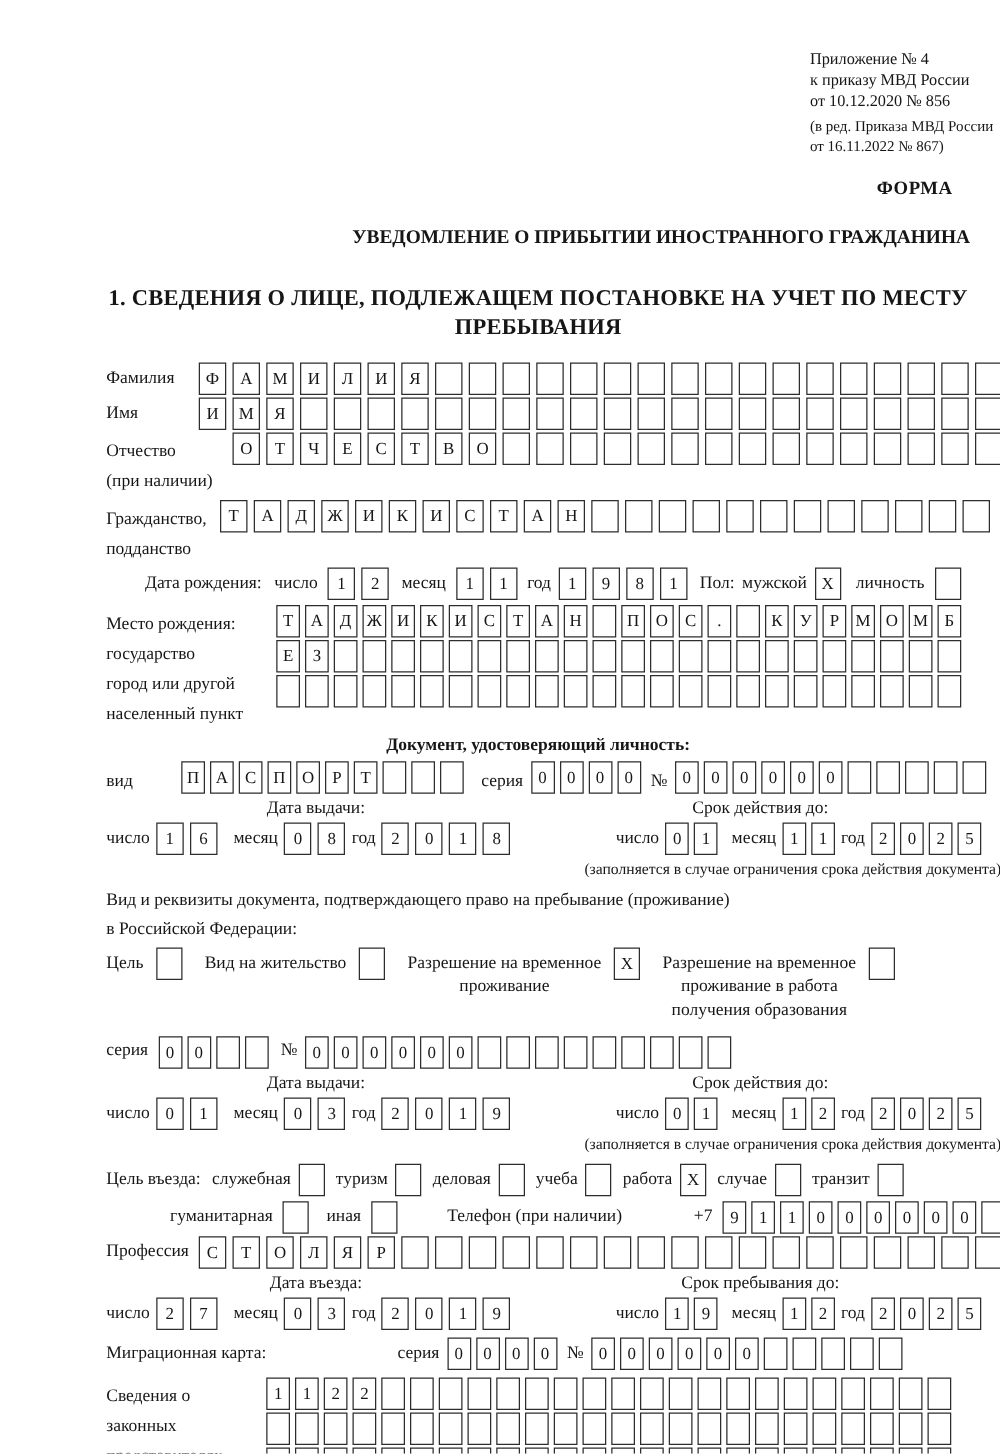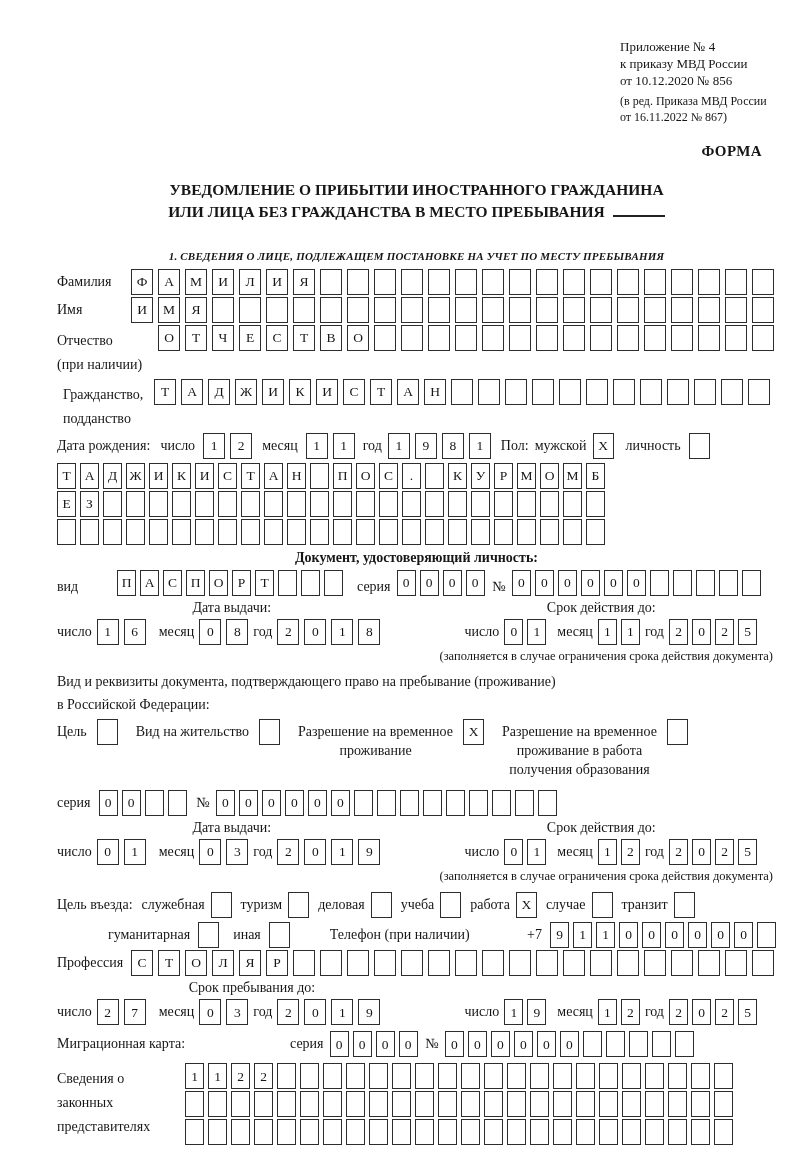--- a/index.html
+++ b/index.html
@@ -1,28 +1,28 @@
 <!DOCTYPE html>
 <html><head>
 <meta charset="utf-8">
 <style>
   html,body{margin:0;padding:0;background:#ffffff;}
   .page{
     width:800px;height:1163px;box-sizing:border-box;background:#fff;
-    padding:38px 24px 14px 57px;
+    padding:38px 24px 14px 85px;
     font-family:"Liberation Serif","DejaVu Serif",serif;
     color:#161616;font-size:14px;line-height:1.3;position:relative;overflow:hidden;
   }
   
   .annex{margin-left:563px;width:200px;font-size:13px;line-height:1.32;}
   .annex .rev{font-size:12px;margin-top:5px;line-height:1.3;}
   .forma{text-align:right;padding-right:14px;font-weight:bold;font-size:15px;margin-top:16px;letter-spacing:.4px;}
-  .title{text-align:center;font-weight:bold;font-size:15.5px;margin-top:18px;line-height:1.4;}
+  .title{text-align:right;font-weight:bold;font-size:15.5px;margin-top:18px;line-height:1.4;}
   .blank-line{display:inline-block;width:52px;border-bottom:2px solid #222;height:12px;margin-left:8px;}
-  .sec1{font-weight:bold;font-size:11px;margin-top:26px;margin-bottom:6px;text-align:center;letter-spacing:.2px;font-style:italic;}
+  .sec1{font-weight:bold;font-size:18px;margin-top:26px;margin-bottom:16px;text-align:center;letter-spacing:.2px;}
 
   
   .cells{display:flex;gap:5px;flex:none;}
   .cell{
     flex:none;width:22px;height:26px;box-sizing:border-box;border:1.6px solid #2d2d2d;
     display:flex;align-items:center;justify-content:center;font-size:13.5px;background:#fff;
   }
   .tight{gap:4px;}
   .tight .cell{width:19px;}
   .cb{flex:none;width:21px;height:26px;box-sizing:border-box;border:1.6px solid #2d2d2d;
@@ -74,23 +74,20 @@
     <div class="rev">
       <div>(в ред. Приказа МВД России</div>
       <div>от 16.11.2022 № 867)</div>
     </div>
   </div>
 
   <div class="forma">ФОРМА</div>
 
   <div class="title">
     <div>УВЕДОМЛЕНИЕ О ПРИБЫТИИ ИНОСТРАННОГО ГРАЖДАНИНА</div>
-    <div>
-      <span>ИЛИ ЛИЦА БЕЗ ГРАЖДАНСТВА В МЕСТО ПРЕБЫВАНИЯ</span><span class="blank-line"></span>
-    </div>
   </div>
 
   <div class="sec1">1. СВЕДЕНИЯ О ЛИЦЕ, ПОДЛЕЖАЩЕМ ПОСТАНОВКЕ НА УЧЕТ ПО МЕСТУ ПРЕБЫВАНИЯ</div>
 
   <div class="frow">
     <span class="lc lc74">Фамилия</span>
     <span class="cells">
         <span class="cell">Ф</span>
         <span class="cell">А</span>
         <span class="cell">М</span>
@@ -173,21 +170,21 @@
         <span class="cell"></span>
         <span class="cell"></span>
         <span class="cell"></span>
         <span class="cell"></span>
         <span class="cell"></span>
         <span class="cell"></span>
         <span class="cell"></span>
       </span>
   </div>
 
-  <div class="frow" style="justify-content:center;">
+  <div class="frow" style="">
     <span class="lc lc91">
       <span class="line">Гражданство,</span><br>
       <span class="line">подданство</span>
     </span>
     <span class="cells">
         <span class="cell">Т</span>
         <span class="cell">А</span>
         <span class="cell">Д</span>
         <span class="cell">Ж</span>
         <span class="cell">И</span>
@@ -205,21 +202,21 @@
         <span class="cell"></span>
         <span class="cell"></span>
         <span class="cell"></span>
         <span class="cell"></span>
         <span class="cell"></span>
         <span class="cell"></span>
         <span class="cell"></span>
       </span>
   </div>
 
-  <div class="frow" style="align-items:center;margin-bottom:4px;">
+  <div class="frow" style="align-items:center;margin-bottom:4px;margin-left:31px;">
     <span>Дата рождения:</span>
     <span class="ml10">число</span>
     <span class="cells ml8">
         <span class="cell">1</span>
         <span class="cell">2</span>
       </span>
     <span class="ml10">месяц</span>
     <span class="cells ml8">
         <span class="cell">1</span>
         <span class="cell">1</span>
@@ -232,20 +229,26 @@
         <span class="cell">1</span>
       </span>
     <span class="ml10">Пол:</span>
     <span class="ml6">мужской</span>
     <span class="cb ml6">X</span>
     <span class="ml12">личность</span>
     <span class="cb ml8"></span>
   </div>
 
   <div class="frow" style="margin-bottom:4px;">
+    <span class="lc lc136">
+      <span class="line">Место рождения:</span><br>
+      <span class="line">государство</span><br>
+      <span class="line">город или другой</span><br>
+      <span class="line">населенный пункт</span>
+    </span>
     <span class="stack">
       <span class="cells tight">
           <span class="cell">Т</span>
           <span class="cell">А</span>
           <span class="cell">Д</span>
           <span class="cell">Ж</span>
           <span class="cell">И</span>
           <span class="cell">К</span>
           <span class="cell">И</span>
           <span class="cell">С</span>
@@ -574,20 +577,21 @@
         <span class="cell"></span>
         <span class="cell"></span>
         <span class="cell"></span>
         <span class="cell"></span>
         <span class="cell"></span>
         <span class="cell"></span>
       </span>
   </div>
 
   <div class="dtitles">
+    <div class="t1">Дата въезда:</div>
     <div class="t2">Срок пребывания до:</div>
   </div>
   <div class="daterow">
     <div class="dg">
       <span>число</span>
       <span class="cells">
           <span class="cell">2</span>
           <span class="cell">7</span>
         </span>
       <span class="ml8">месяц</span>

